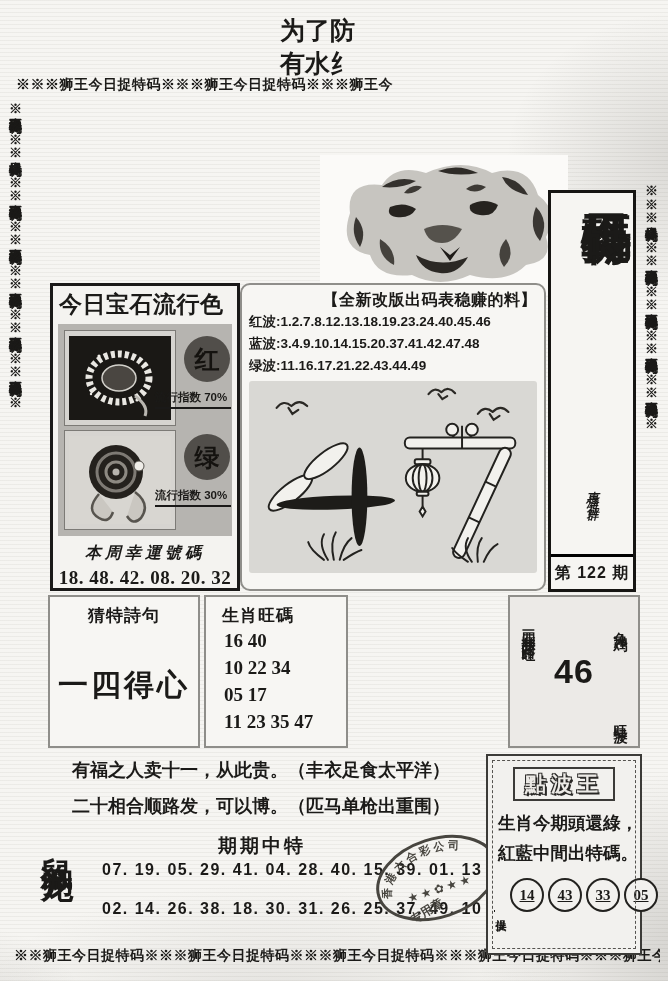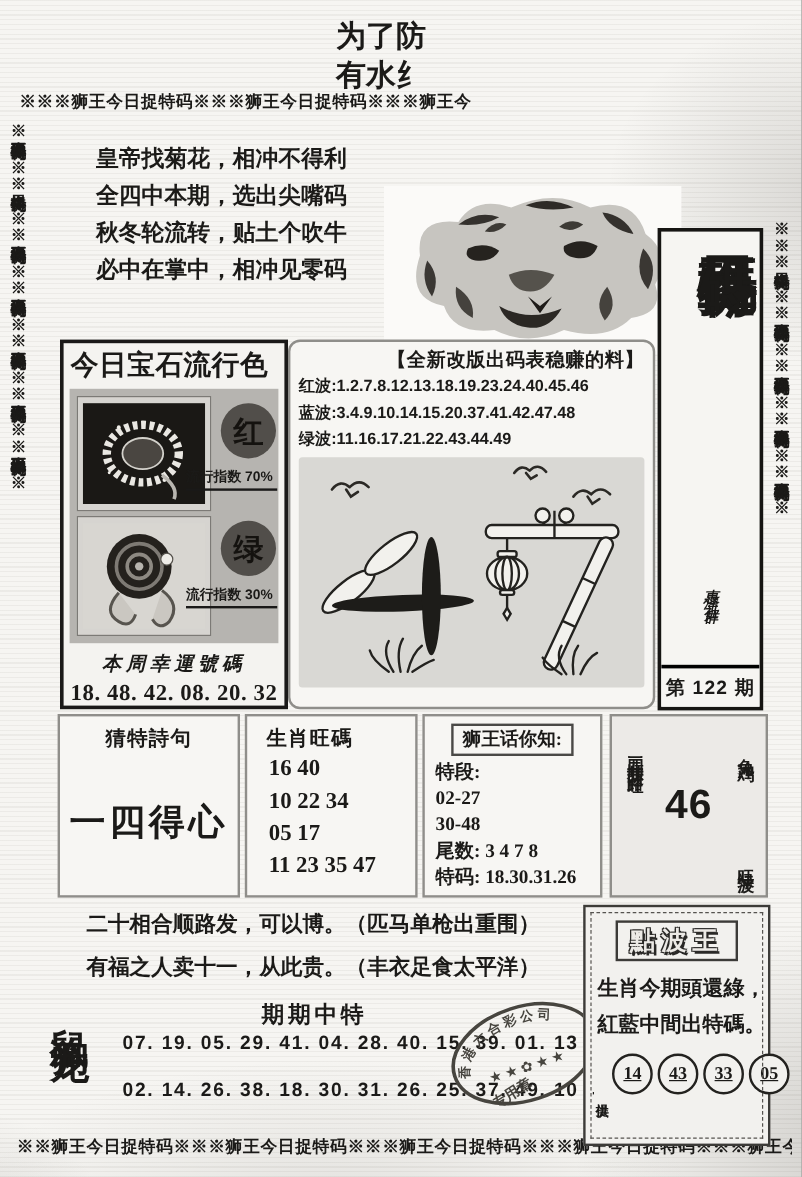--- a/index.html
+++ b/index.html
@@ -96,26 +96,20 @@
   <div class="abs top-note">
     <div>为了防</div>
     <div>有水纟</div>
   </div>
 
   <div class="abs header-marquee">※※※狮王今日捉特码※※※狮王今日捉特码※※※狮王今</div>
   <div class="abs vstrip left-marquee">※狮王今日捉特码※※※今日捉特码※※※狮王今日捉特码※※※狮王今日捉特码※※※狮王今日捉特码※※※狮王今日捉特码※※※狮王今日捉特码※※</div>
   <div class="abs vstrip right-marquee">※※※今日捉特码※※※狮王今日捉特码※※※狮王今日捉特码※※※狮王今日捉特码※※※狮王今日捉特码※※</div>
   <div class="abs bottom-marquee">※※狮王今日捉特码※※※狮王今日捉特码※※※狮王今日捉特码※※※狮王今日捉特码※※※狮王今日捉特码※※</div>
 
-  <div class="abs poem">
-    <div>皇帝找菊花，相冲不得利</div>
-    <div>全四中本期，选出尖嘴码</div>
-    <div>秋冬轮流转，贴土个吹牛</div>
-    <div>必中在掌中，相冲见零码</div>
-  </div>
 
   <div class="abs tiger">
     <svg viewBox="0 0 248 140" width="248" height="140">
       <rect x="0" y="0" width="248" height="140" fill="#fbfaf8"></rect>
       <path d="M30 58 Q26 26 62 30 Q76 8 106 18 Q142 2 172 18 Q208 8 218 40 Q240 56 226 82 Q234 106 206 110 Q186 130 150 120 Q120 134 92 120 Q58 124 50 100 Q18 94 30 58Z" fill="#c7c5c0"></path>
       <path d="M62 32 q16 -12 34 -6 q-14 8 -34 6z" fill="#34312d"></path>
       <path d="M118 16 q20 -8 40 2 q-22 4 -40 -2z" fill="#2e2b27"></path>
       <path d="M182 22 q18 2 26 18 q-20 -4 -26 -18z" fill="#34312d"></path>
       <path d="M36 62 q-6 16 4 30 q8 -16 -4 -30z" fill="#3a3733"></path>
       <path d="M216 52 q14 14 4 34 q-12 -14 -4 -34z" fill="#3a3733"></path>
@@ -229,41 +223,33 @@
   </div>
 
   <div class="tip-box box-zodiac">
     <div class="box-head" style="text-align:left;padding-left:16px;">生肖旺碼</div>
     <div class="zodiac-row">16 40</div>
     <div class="zodiac-row">10 22 34</div>
     <div class="zodiac-row">05 17</div>
     <div class="zodiac-row">11 23 35 47</div>
   </div>
 
-  <div class="tip-box box-lion">
-    <div class="lion-head">狮王话你知:</div>
-    <div class="lion-item">特段:</div>
-    <div class="lion-item">02-27</div>
-    <div class="lion-item">30-48</div>
-    <div class="lion-item">尾数: 3 4 7 8</div>
-    <div class="lion-item">特码: 18.30.31.26</div>
-  </div>
 
   <div class="tip-box box-special">
     <span class="vert-label">三四顺开两路旺</span>
     <span class="special-num">46</span>
     <span class="special-right">
       <span class="vert-label">兔冲鸡</span>
       <span class="vert-label">旺绿波</span>
     </span>
   </div>
 
   <div class="abs proverbs">
+    <div>有福之人卖十一，从此贵。（丰衣足食太平洋）</div>
     <div>二十相合顺路发，可以博。（匹马单枪出重围）</div>
-    <div>有福之人卖十一，从此贵。（丰衣足食太平洋）</div>
   </div>
 
   <div class="abs zodiac-big">鼠狗龙</div>
   <div class="abs qqzt-title">期期中特</div>
   <div class="abs num-row num-row1">07. 19. 05. 29. 41. 04. 28. 40. 15. 39. 01. 13</div>
   <div class="abs num-row num-row2">02. 14. 26. 38. 18. 30. 31. 26. 25. 37. 49. 10</div>
 
   <div class="abs stamp">
     <svg viewBox="0 0 142 120" width="142" height="120">
       <g transform="rotate(-18 71 60)" fill="#47453f">

